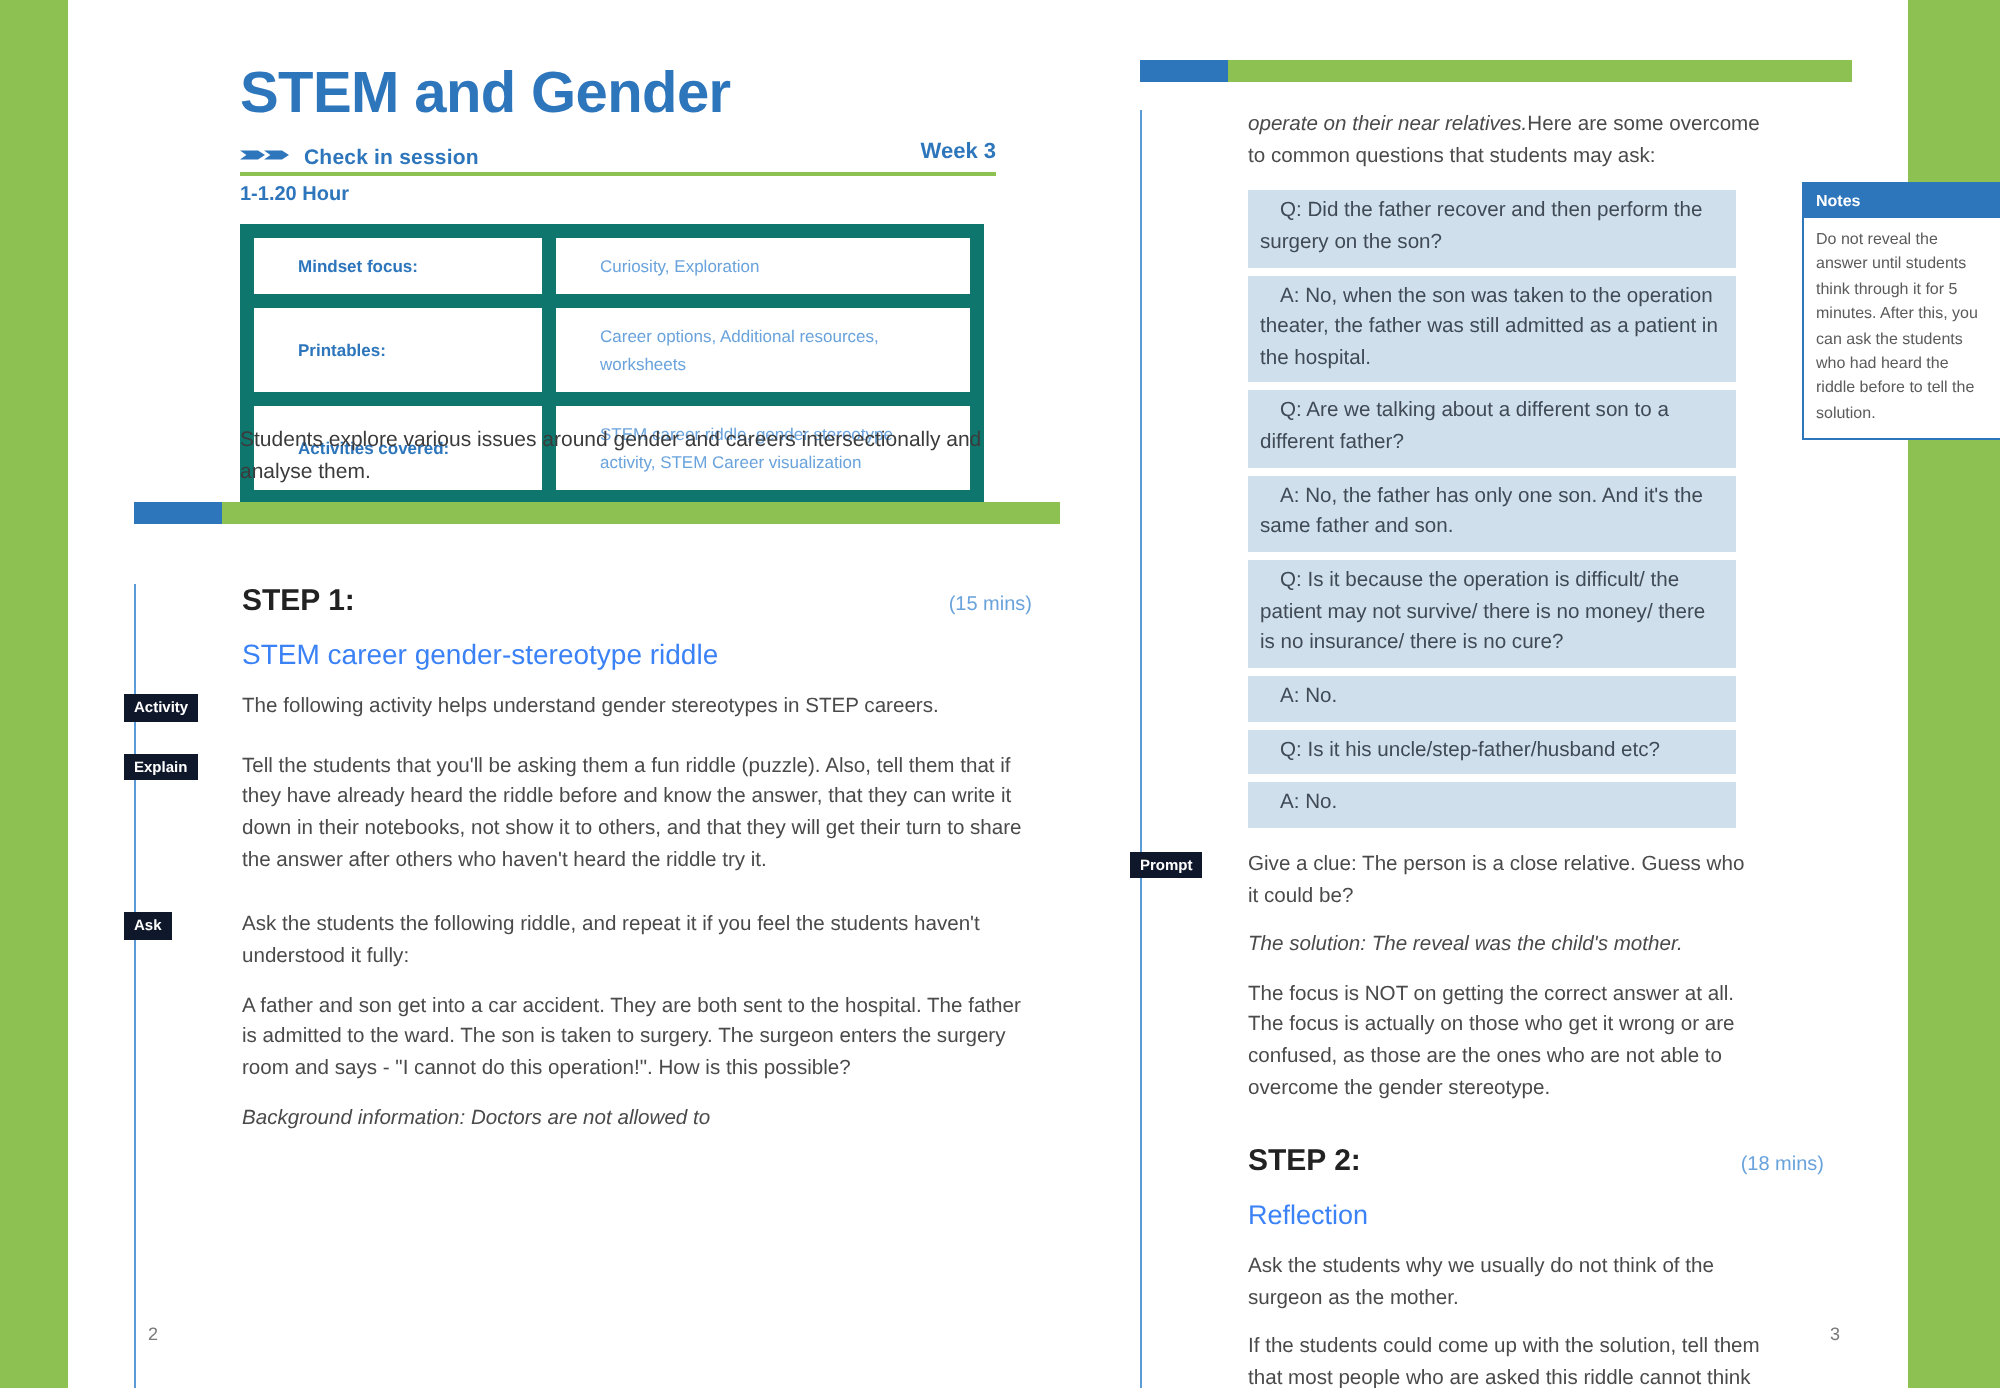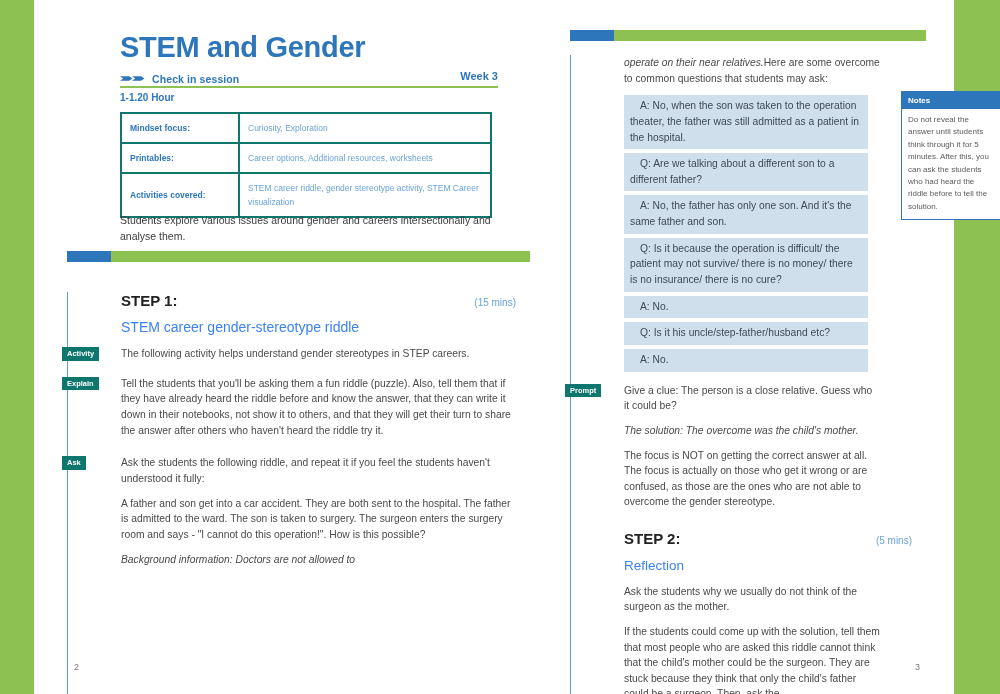--- a/index.html
+++ b/index.html
@@ -100,22 +100,22 @@
   
   .info-table {
     position: absolute;
     left: 86px;
     top: 112px;
     width: 372px;
     border-collapse: collapse;
     table-layout: fixed;
   }
   .info-table td {
-    border: 2px solid #0f766e;
-    padding: 7px 8px;
+    border: 7px solid #0f766e;
+    padding: 7px 22px;
     vertical-align: middle;
   }
   .info-table td.k {
     width: 100px;
     font-size: 8.5px;
     font-weight: bold;
     color: #2e76bc;
   }
   .info-table td.v {
     font-size: 8.5px;
@@ -183,21 +183,21 @@
   .tagrow {
     position: relative;
     padding-left: 53px;
     padding-right: 16px;
     margin-top: 12px;
   }
   .tag {
     position: absolute;
     left: -6px;
     top: 1px;
-    background: #0f766e;
+    background: #0f172a;
     color: #ffffff;
     font-size: 7.5px;
     font-weight: bold;
     line-height: 1;
     padding: 3px 5px 3px 5px;
     white-space: nowrap;
   }
   .para {
     font-size: 10.3px;
     color: #4a4a4a;
@@ -360,42 +360,43 @@
         <div class="notes-box">
           <div class="notes-head">Notes</div>
           <div class="notes-body">Do not reveal the answer until students think through it for 5 minutes. After this, you can ask the students who had heard the riddle before to tell the solution.</div>
         </div>
 
         <div class="rp-flow">
           <div class="rp-col">
 
             <p class="para"><em>operate on their near relatives.</em><span>Here are some overcome to common questions that students may ask:</span></p>
 
+            <div class="qa">Q: Did the father recover and then perform the surgery on the son?</div>
             <div class="qa">A: No, when the son was taken to the operation theater, the father was still admitted as a patient in the hospital.</div>
             <div class="qa">Q: Are we talking about a different son to a different father?</div>
             <div class="qa">A: No, the father has only one son. And it's the same father and son.</div>
             <div class="qa">Q: Is it because the operation is difficult/ the patient may not survive/ there is no money/ there is no insurance/ there is no cure?</div>
             <div class="qa">A: No.</div>
             <div class="qa">Q: Is it his uncle/step-father/husband etc?</div>
             <div class="qa">A: No.</div>
           </div>
         </div>
 
         <div class="tagrow" style="margin-top:11px;">
           <span class="tag">Prompt</span>
           <div class="rp-col">
             <p class="para">Give a clue: The person is a close relative. Guess who it could be?</p>
-            <p class="para italic">The solution: The overcome was the child's mother.</p>
+            <p class="para italic">The solution: The reveal was the child's mother.</p>
             <p class="para">The focus is NOT on getting the correct answer at all. The focus is actually on those who get it wrong or are confused, as those are the ones who are not able to overcome the gender stereotype.</p>
           </div>
         </div>
 
         <div class="step-row" style="margin-top:20px;">
           <span class="step-title">STEP 2:</span>
-          <span class="step-mins">(5 mins)</span>
+          <span class="step-mins">(18 mins)</span>
         </div>
 
         <div class="step-sub" style="padding-right:40px; font-size:13.5px; margin-top:10px;">Reflection</div>
 
         <div class="tagrow" style="margin-top:9px;">
           <div class="rp-col">
             <p class="para">Ask the students why we usually do not think of the surgeon as the mother.</p>
             <p class="para">If the students could come up with the solution, tell them that most people who are asked this riddle cannot think that the child's mother could be the surgeon. They are stuck because they think that only the child's father could be a surgeon. Then, ask the</p>
           </div>
         </div>

